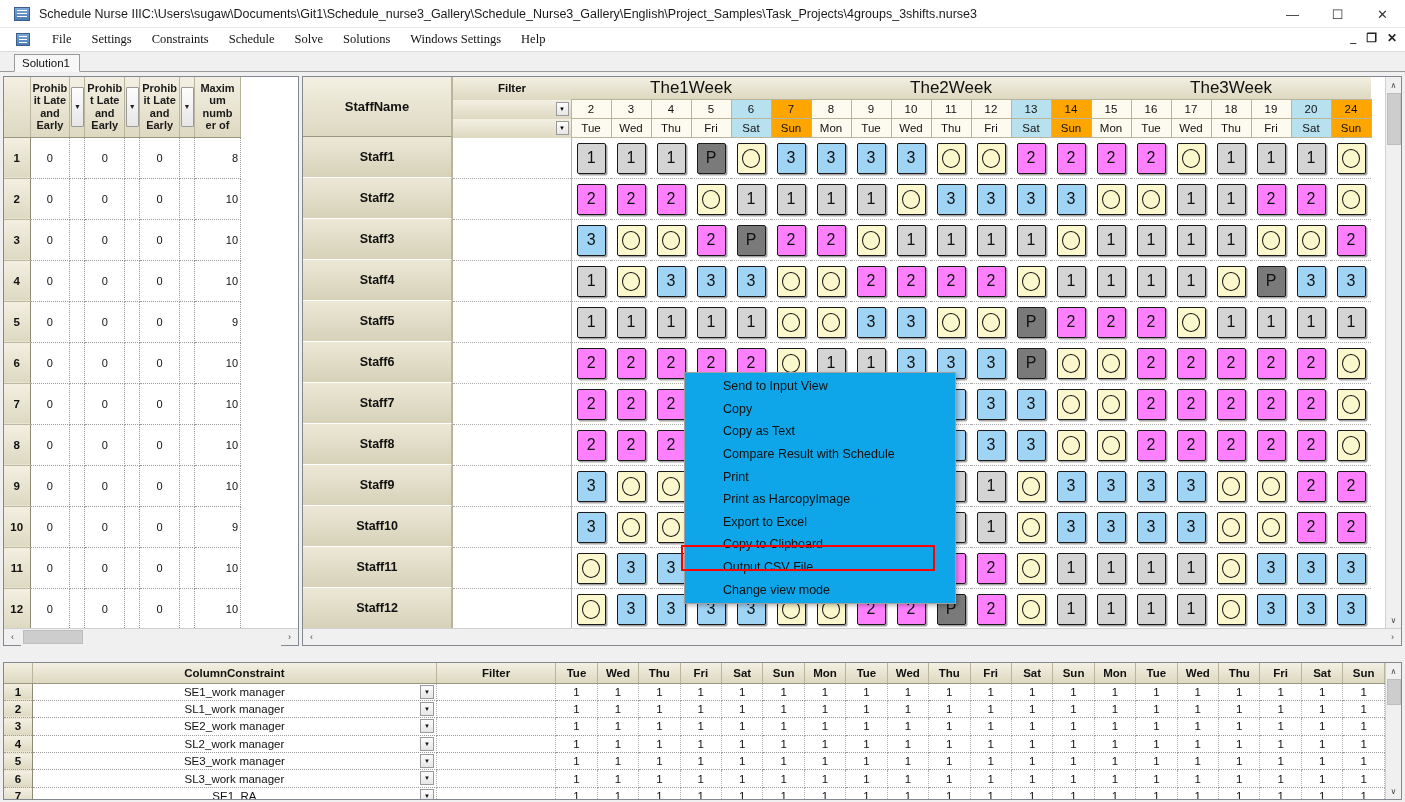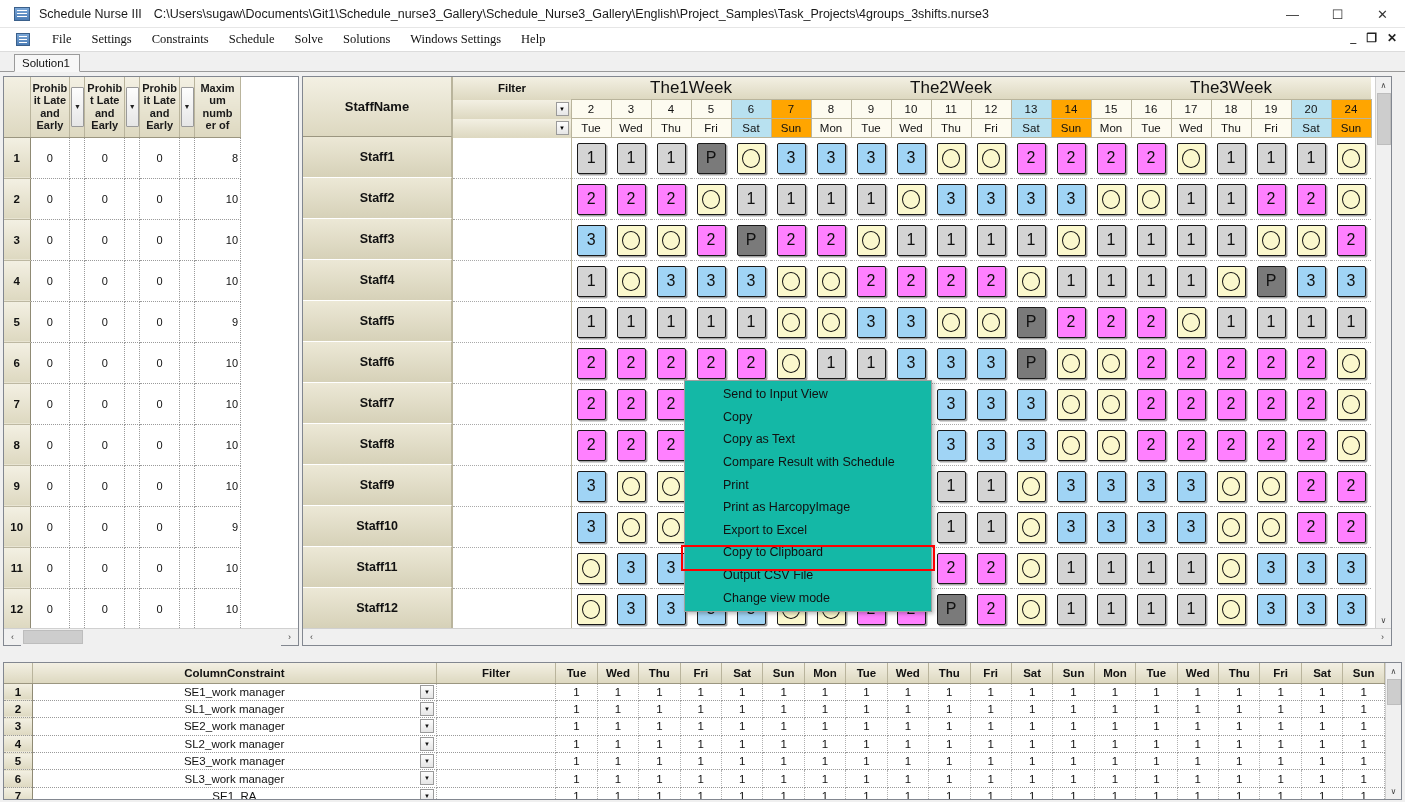--- a/index.html
+++ b/index.html
@@ -23,21 +23,21 @@
   .title-ico {
     width:16px; height:14px; margin-left:14px; margin-right:9px;
     background:linear-gradient(#7ba7d7,#4b7cb5);
     border:1px solid #3a5f8a; position:relative; flex:none;
   }
   .title-ico::after {
     content:""; position:absolute; left:2px; top:2px; right:2px; bottom:2px;
     background:repeating-linear-gradient(#fff 0 1px, transparent 1px 3px);
   }
   .title-app { font-size:12.5px; color:#1a1a1a; white-space:nowrap; }
-  .title-path { font-size:12.5px; color:#1a1a1a; margin-left:12px; white-space:nowrap; }
+  .title-path { font-size:12.5px; color:#1a1a1a; white-space:nowrap; }
   .wincontrols { position:absolute; right:0; top:0; height:28px; display:flex; }
   .wc { width:45px; height:28px; display:flex; align-items:center; justify-content:center;
         font-size:13px; color:#333; }
 
   
   .menubar {
     height:24px; background:#ffffff; display:flex; align-items:center;
     border-bottom:1px solid #dcdcdc; position:relative;font-family:Liberation Serif, serif;
   }
   .menu-ico {
@@ -59,21 +59,21 @@
     height:20px; background:#f0f0f0; border-bottom:1px solid #9a9a9a;
     display:flex; align-items:flex-end; padding-left:14px;
   }
   .tab {
     background:#f7f7f7; border:1px solid #9a9a9a; border-bottom:1px solid #f7f7f7;
     padding:2px 9px 2px 7px; font-size:11.5px; color:#111;
     position:relative; top:1px;
   }
 
   
-  .workarea { position:relative; height:636px; background:#f0f0f0; padding:4px 13px 0 3px; }
+  .workarea { position:relative; height:636px; background:#f0f0f0; padding:4px 3px 0 3px; }
 
   .panes { display:flex; height:570px; }
 
   
   .leftpane { width:296px; border:1px solid #828790; background:#fff;
               display:flex; flex-direction:column; }
   .rightpane { flex:1; margin-left:3px; border:1px solid #828790; background:#fff;
                display:flex; flex-direction:column; overflow:hidden; position:relative; }
 
   table { border-collapse:collapse; font-size:11.5px; }
@@ -180,22 +180,22 @@
   .hscroll { height:17px; background:#f0f0f0; display:flex; align-items:center;
              border-top:1px solid #d0d0d0; }
   .hsb-btn { width:17px; height:17px; display:flex; align-items:center;
              justify-content:center; font-size:9px; color:#444; }
   .hsb-track { flex:1; height:17px; background:#f0f0f0; position:relative; }
   .hsb-thumb { position:absolute; top:1px; height:14px; background:#cdcdcd;
                border:1px solid #bdbdbd; }
 
   
   .ctxmenu {
-    position:absolute; left:684px; top:308px; width:248px;
-    background:#14b8a6; border:1px solid #a0a0a0;
+    position:absolute; left:684px; top:300px; width:272px;
+    background:#0ea5e9; border:1px solid #a0a0a0;
     box-shadow:2px 2px 4px rgba(0,0,0,.25);
     z-index:50; padding:2px 0;
   }
   .ctxitem { height:22.6px; display:flex; align-items:center; padding-left:38px;
              font-size:12.5px; color:#111; }
   .redbox {
     position:absolute; left:681px; top:473px; width:254px; height:26px;
     border:2.5px solid #f00; z-index:60; pointer-events:none;
   }
 

